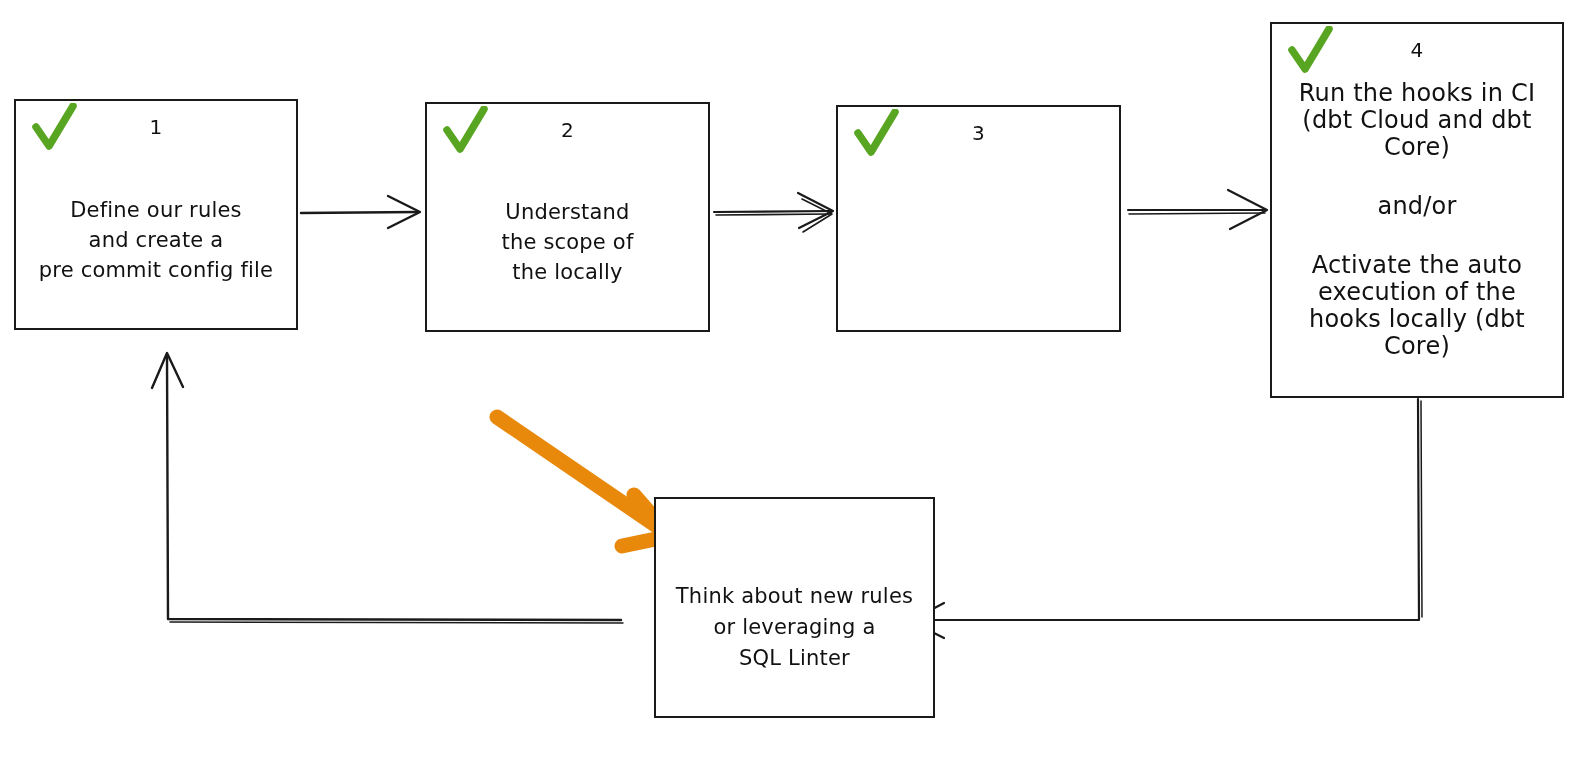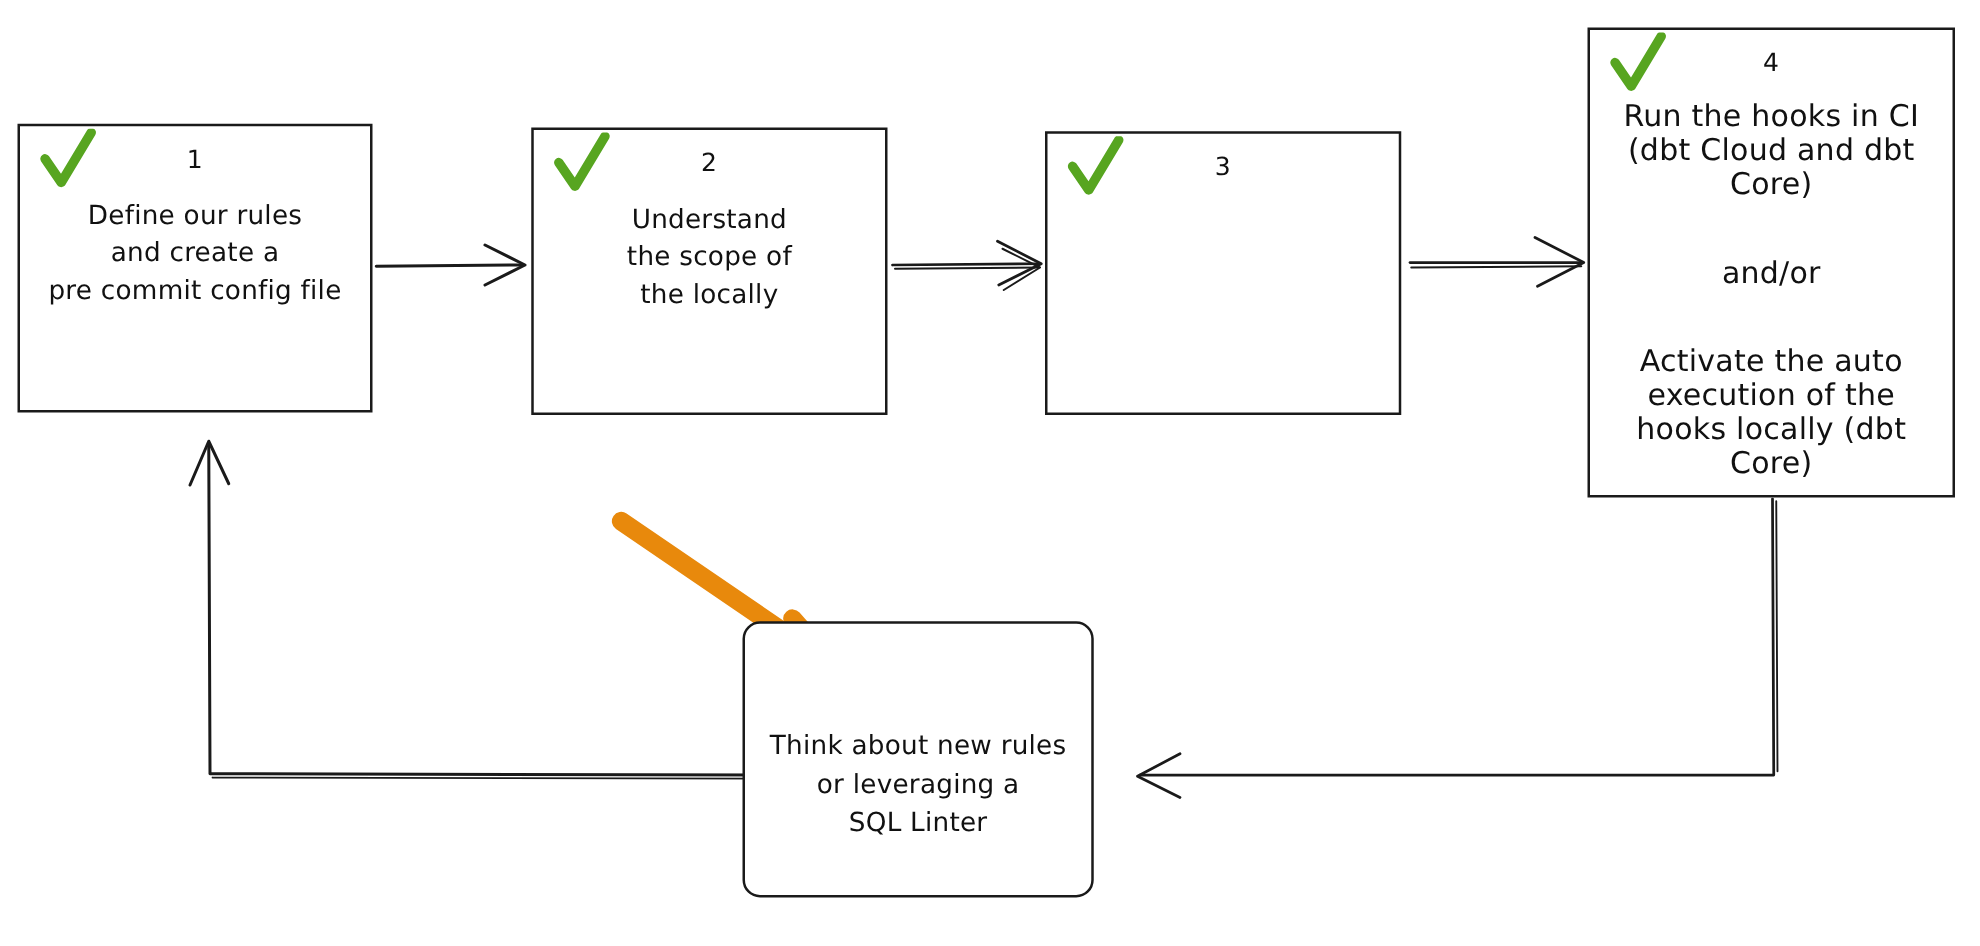--- a/index.html
+++ b/index.html
@@ -57,43 +57,44 @@
     font-family: "DejaVu Sans", sans-serif;
     font-size: 20px;
     color: #111111;
     letter-spacing: 0.5px;
   }
   .node-body {
     flex: 1 1 auto;
     width: 100%;
     display: flex;
     flex-direction: column;
+    justify-content: center;
     align-items: center;
     padding: 0 8px 6px 8px;
     box-sizing: border-box;
   }
   .node-text {
     text-align: center;
     font-family: "DejaVu Sans", sans-serif;
     font-size: 21px;
     line-height: 30px;
     color: #111111;
     letter-spacing: 0.2px;
     white-space: pre-line;
   }
   .node-text + .node-text {
-    margin-top: 44px;
+    margin-top: 32px;
   }
 
   
   #node-1 { left: 14px;   top: 99px;  width: 284px; height: 231px; }
   #node-2 { left: 425px;  top: 102px; width: 285px; height: 230px; }
   #node-3 { left: 836px;  top: 105px; width: 285px; height: 227px; }
   #node-4 { left: 1270px; top: 22px;  width: 294px; height: 376px; }
-  #node-5 { left: 594px;  top: 497px; width: 281px; height: 221px; border-radius: 14px; }
+  #node-5 { left: 654px;  top: 497px; width: 281px; height: 221px; }
 
   #node-4 .node-body { justify-content: flex-start; padding-top: 0; }
   #node-4 .node-text { font-size: 24px; line-height: 27px; }
   #node-5 .node-body { justify-content: center; }
   #node-5 .node-text { font-size: 21px; line-height: 31px; }
   #node-5 .node-head { height: 46px; }
 </style>
 </head>
 <body>
 

